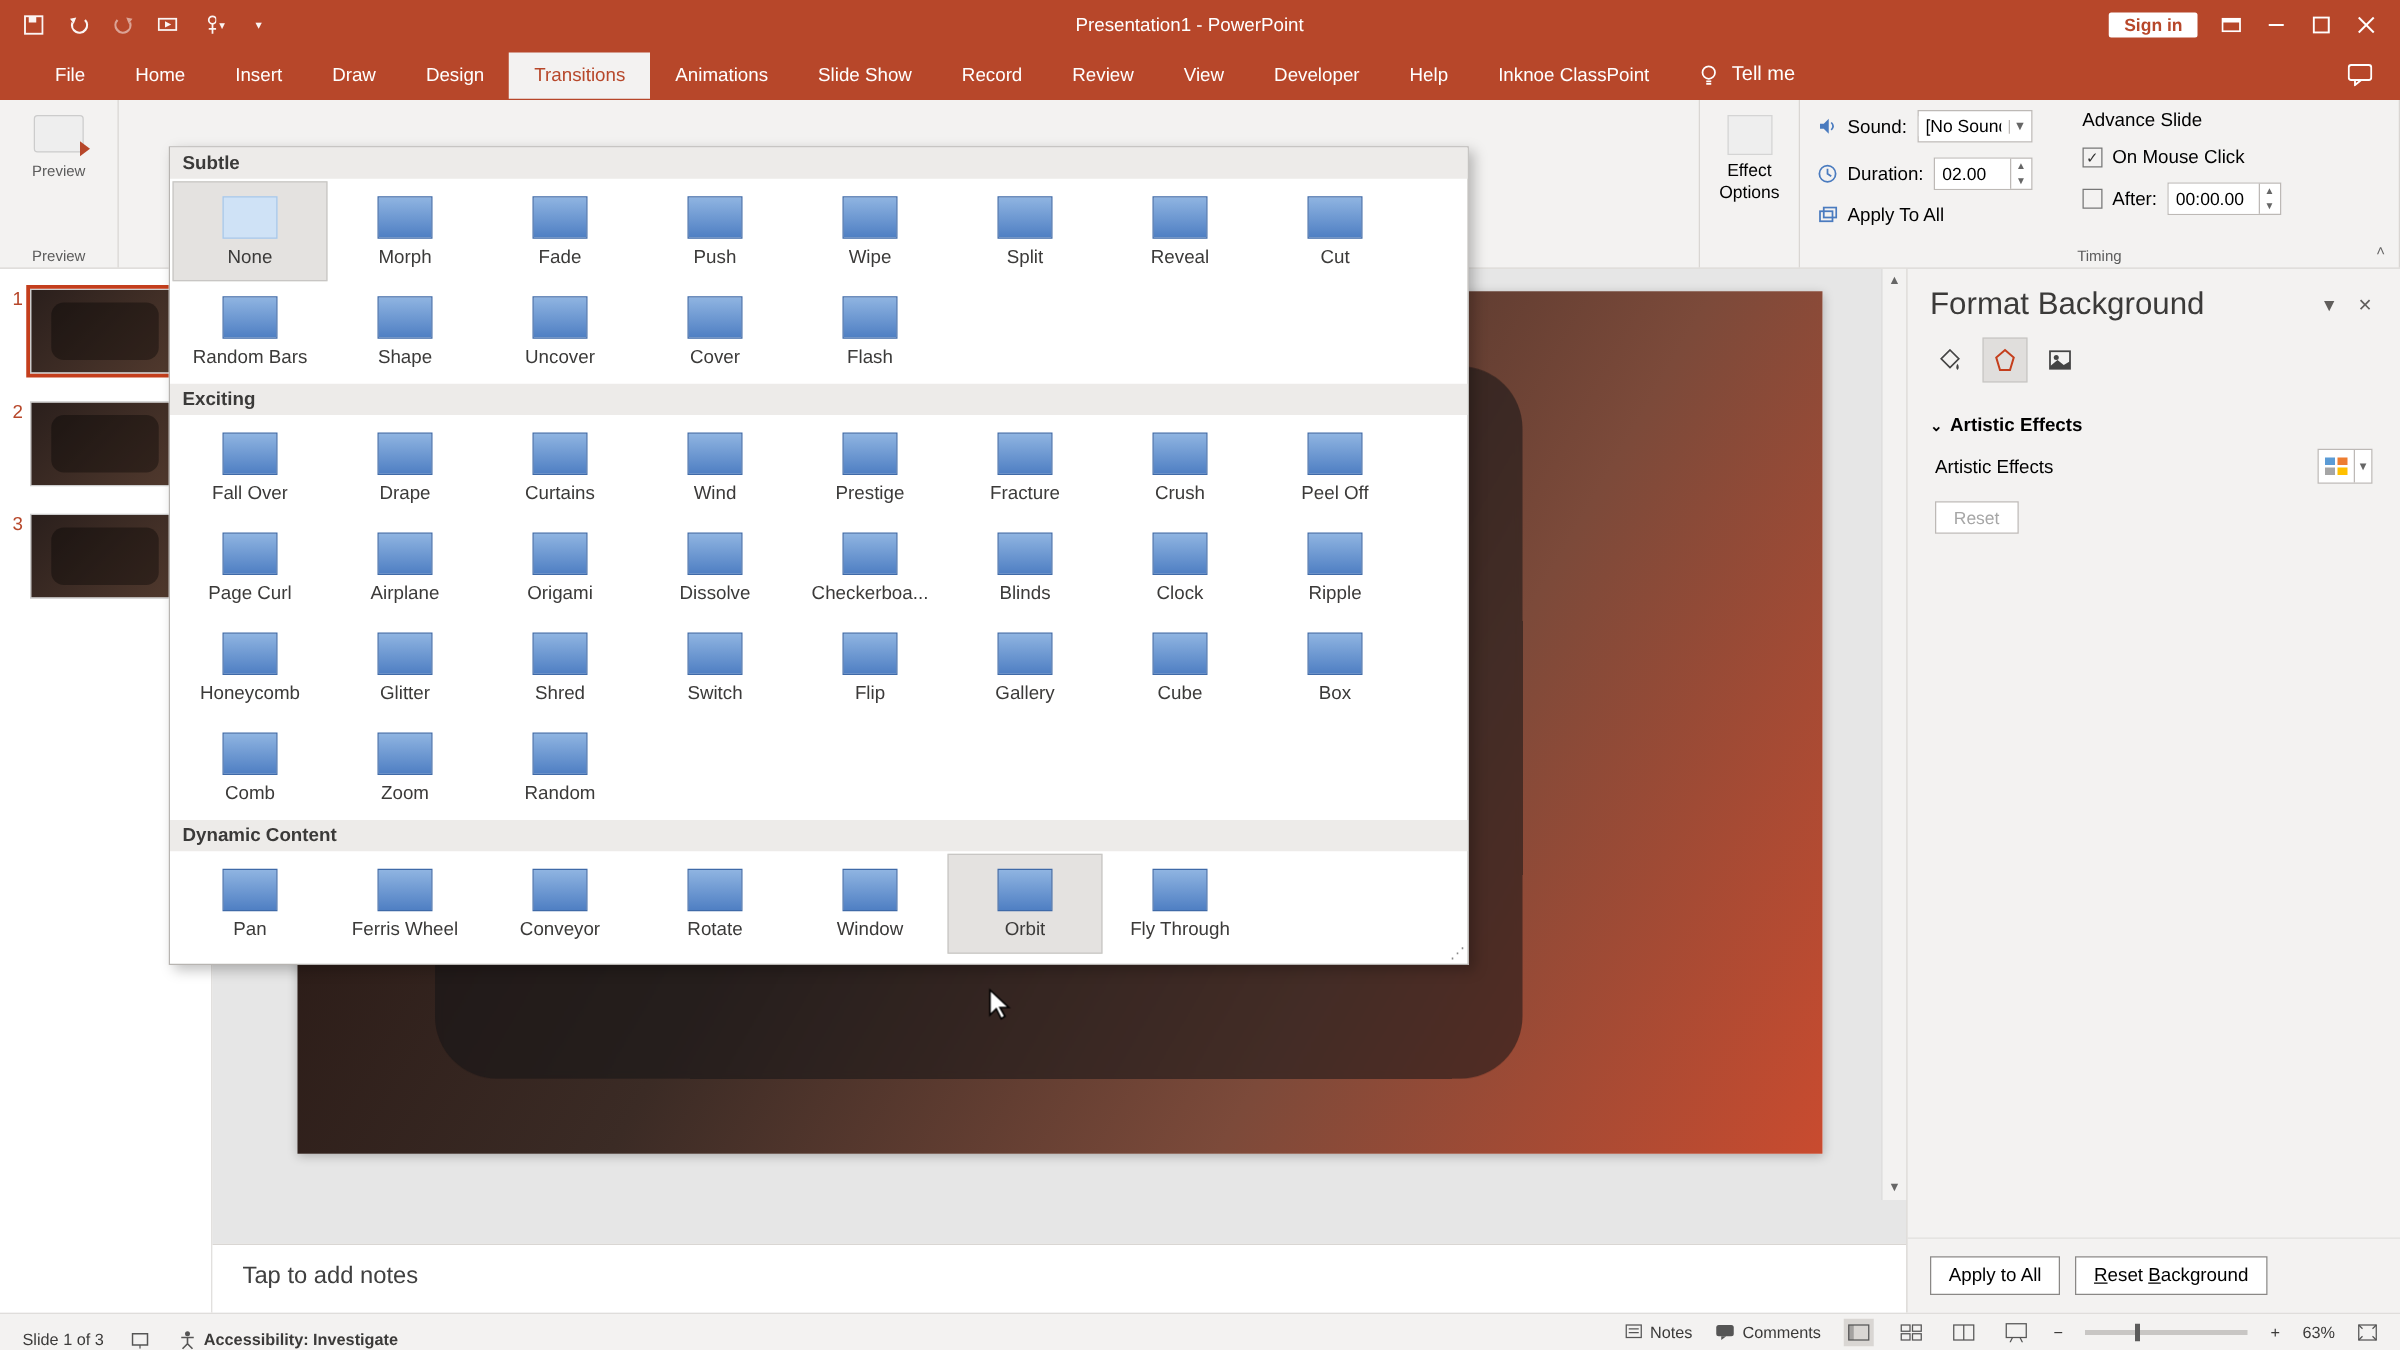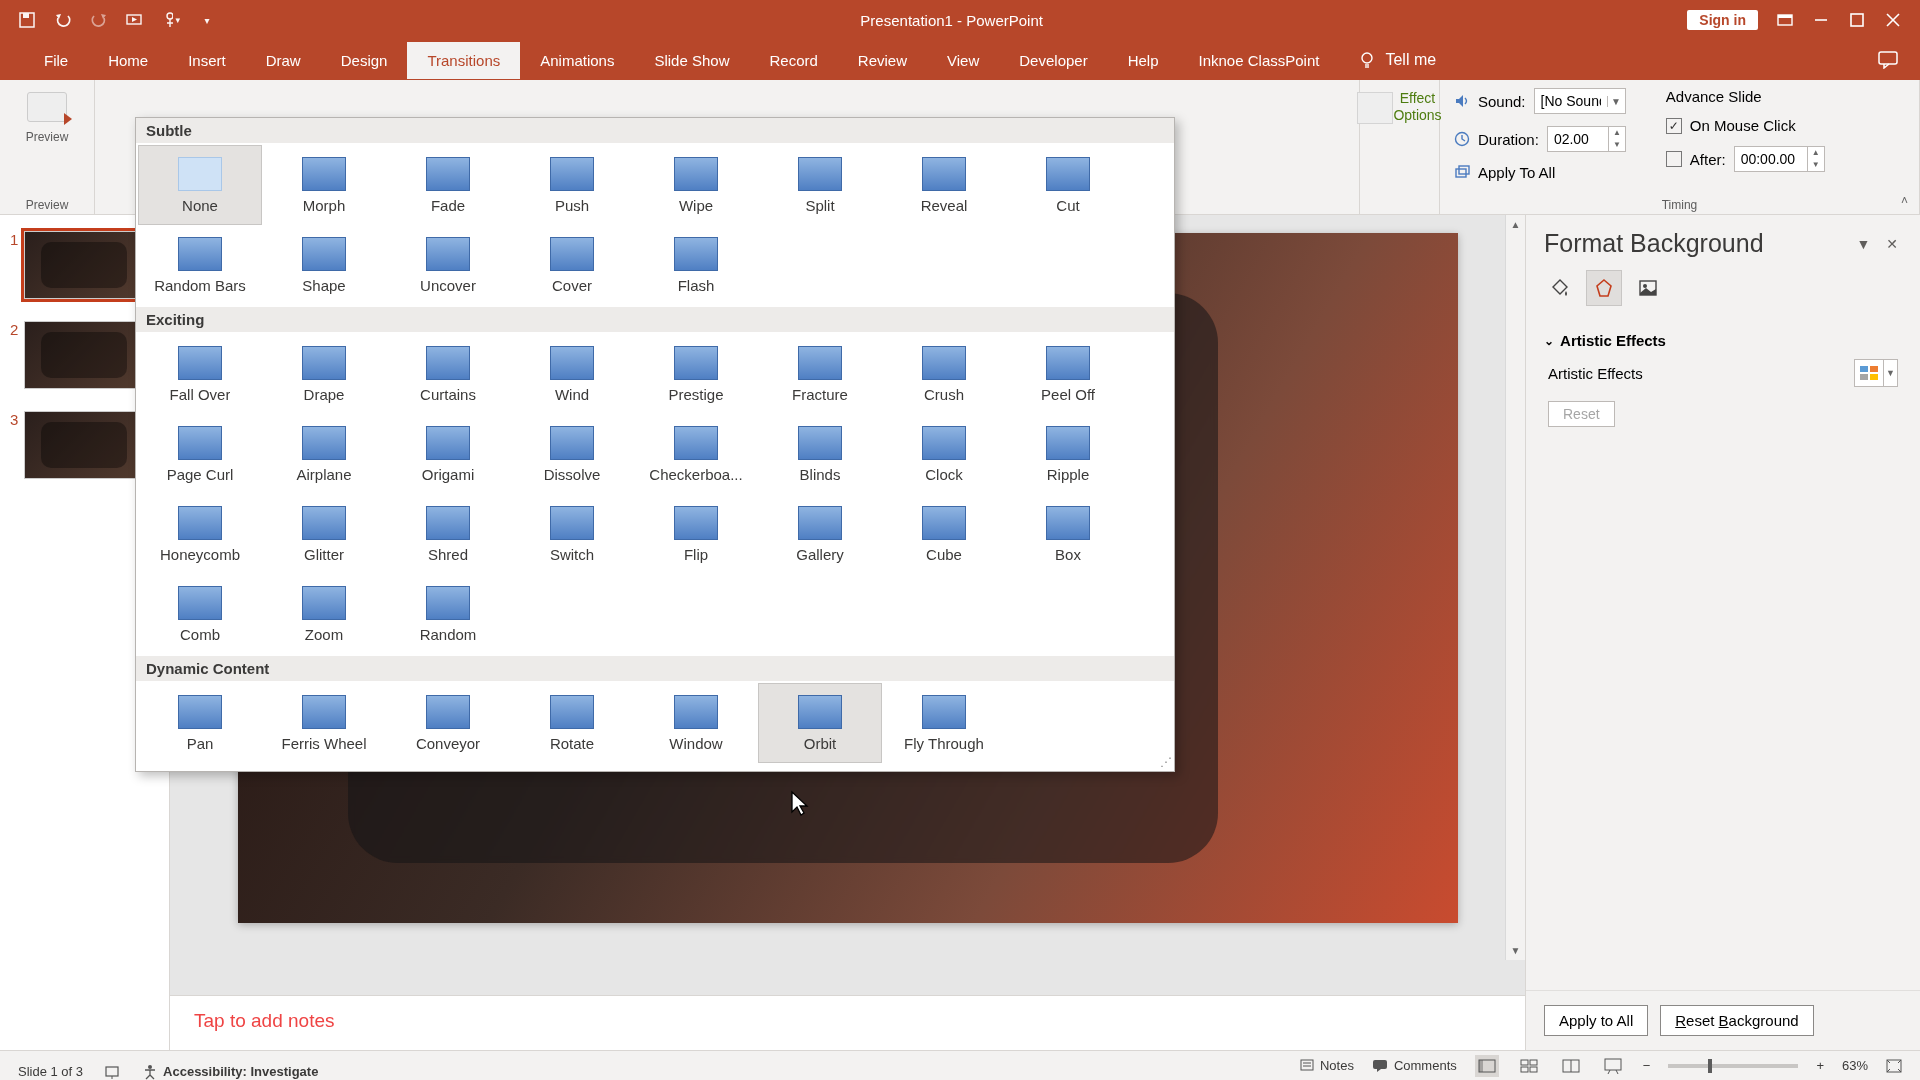--- a/index.html
+++ b/index.html
@@ -17,21 +17,21 @@
 .tellme { display:flex; align-items:center; gap:10px; margin-left: 20px; }
 .ribbon { height: 135px; background: #F3F2F1; border-bottom: 1px solid #D9D6D3; display:flex; position: relative; }
 .ribbon-group { border-right: 1px solid #D9D6D3; display:flex; flex-direction:column; padding: 6px 10px 2px; position: relative; }
 .ribbon-label { text-align:center; font-size:12px; color:#5c5c5c; padding-top:4px;}
 .preview-grp { width: 95px; align-items:center; justify-content:flex-start; }
 .preview-btn { display:flex; flex-direction:column; align-items:center; gap:4px; padding-top:6px; }
 .preview-icn { width:40px; height:30px; background:#eee; border:1px solid #ccc; border-radius:3px; position:relative; }
 .preview-icn::after { content:""; position:absolute; right:-6px; bottom:-4px; width:0;height:0;border-left:8px solid #B7472A;border-top:6px solid transparent;border-bottom:6px solid transparent;}
 .gallery-placeholder { flex:1; }
 .effect-grp { width:80px; align-items:center; }
-.effect-btn { display:flex; align-items:center; color:#4d7c0f; }
+.effect-btn { display:flex; flex-direction:column; align-items:center; color:#000000; }
 .effect-icn { width:36px; height:32px; background:#eee; border:1px solid #d4d4d4; margin-top:6px;}
 .timing-grp { width: 480px; display:flex; flex-direction:row; padding:8px 14px 2px; gap:40px;}
 .timing-col { display:flex; flex-direction:column; gap:12px; }
 .timing-row { display:flex; align-items:center; gap:8px; font-size:15px; }
 .ti { width:16px; height:16px; }
 .combo { border:1px solid #bdb9b6; background:#fff; display:flex; align-items:center; height:26px; }
 .combo input { border:0; outline:0; width:72px; padding:0 6px; font-size:14px; }
 .combo .dd { width:18px; text-align:center; border-left:1px solid #bdb9b6; font-size:10px; color:#666;}
 .spin { border:1px solid #bdb9b6; background:#fff; display:flex; height:26px; }
 .spin input { border:0; outline:0; width:60px; padding:0 6px; font-size:14px; }
@@ -46,21 +46,21 @@
 .thumb-num { color:#B7472A; font-size:15px; }
 .thumb { width:120px; height:68px; background:linear-gradient(135deg,#2a1f1c,#523a2e); border:1px solid #ccc; position:relative;}
 .thumb.sel { outline:3px solid #C43E1C; }
 .thumb-inner { position:absolute; inset:10px 16px; background:rgba(0,0,0,0.35); border-radius:10px;}
 .canvas-area { flex:1; display:flex; flex-direction:column; background:#E6E6E6;}
 .canvas-stage { flex:1; position:relative; overflow:hidden; display:flex; align-items:flex-start; justify-content:center; padding:18px 0 0;}
 .slide { width:1220px; height:690px; background:linear-gradient(120deg,#20110e 0%, #3b2b25 40%, #7c4a3a 70%, #c94b2f 100%); position:relative; box-shadow:0 2px 8px rgba(0,0,0,0.25);}
 .slide-box { position:absolute; left:110px; top:60px; right:240px; bottom:60px; background:rgba(20,20,22,0.55); border-radius:50px; backdrop-filter:blur(3px);}
 .vscroll { width:20px; background:#F3F2F1; border-left:1px solid #d9d9d9; position:absolute; top:0; right:0; bottom:35px; display:flex; flex-direction:column; align-items:center; justify-content:space-between; padding:4px 0;}
 .vscroll .arr{font-size:10px;color:#666;}
-.notes-pane { height:55px; background:#fff; border-top:1px solid #D9D6D3; padding:14px 24px; color:#ef4444; font-size:19px;}
+.notes-pane { height:55px; background:#fff; border-top:1px solid #D9D6D3; padding:14px 24px; color:#404040; font-size:19px;}
 .format-pane { width:395px; background:#F3F2F1; border-left:1px solid #D9D6D3; display:flex; flex-direction:column;}
 .fp-header { display:flex; align-items:center; padding:14px 18px 6px; gap:8px;}
 .fp-title { font-size:25px; color:#3b3a39; flex:1; }
 .fp-hicon { font-size:14px; color:#605e5c; padding:4px; }
 .fp-tabs { display:flex; gap:8px; padding:6px 16px 10px;}
 .fp-tab { width:36px; height:36px; display:flex; align-items:center; justify-content:center; border:1px solid transparent;}
 .fp-tab.active { background:#E0DEDC; border-color:#c8c6c4;}
 .fp-body { padding:8px 18px; flex:1;}
 .fp-section { padding:8px 0; }
 .fp-sec-head { display:flex; align-items:center; gap:6px; font-weight:600; font-size:15px;}

